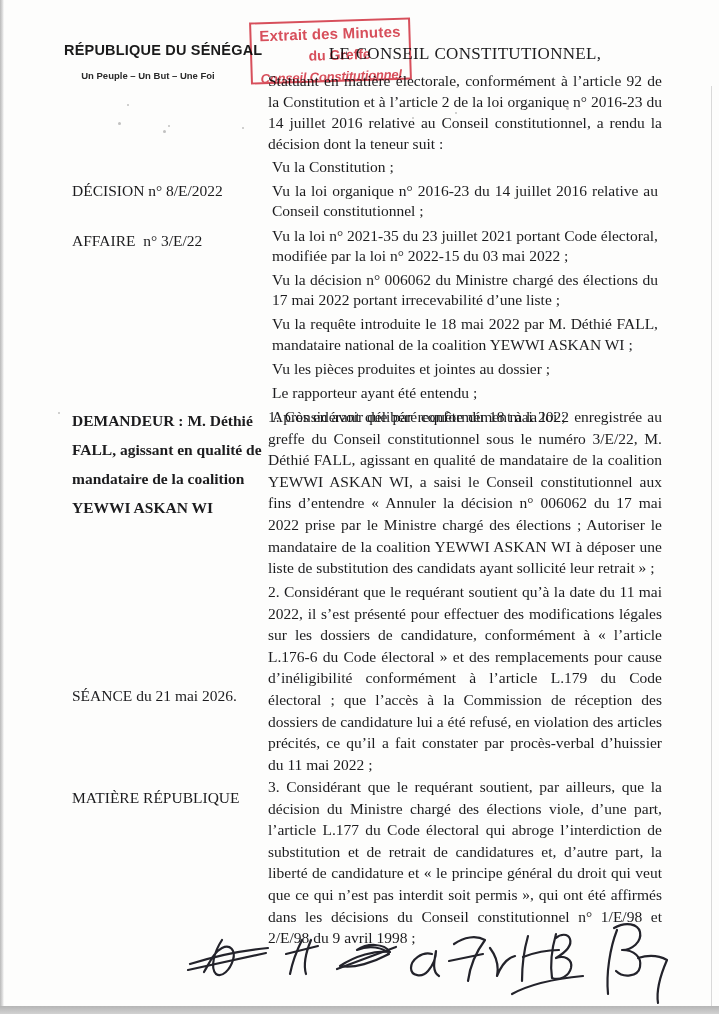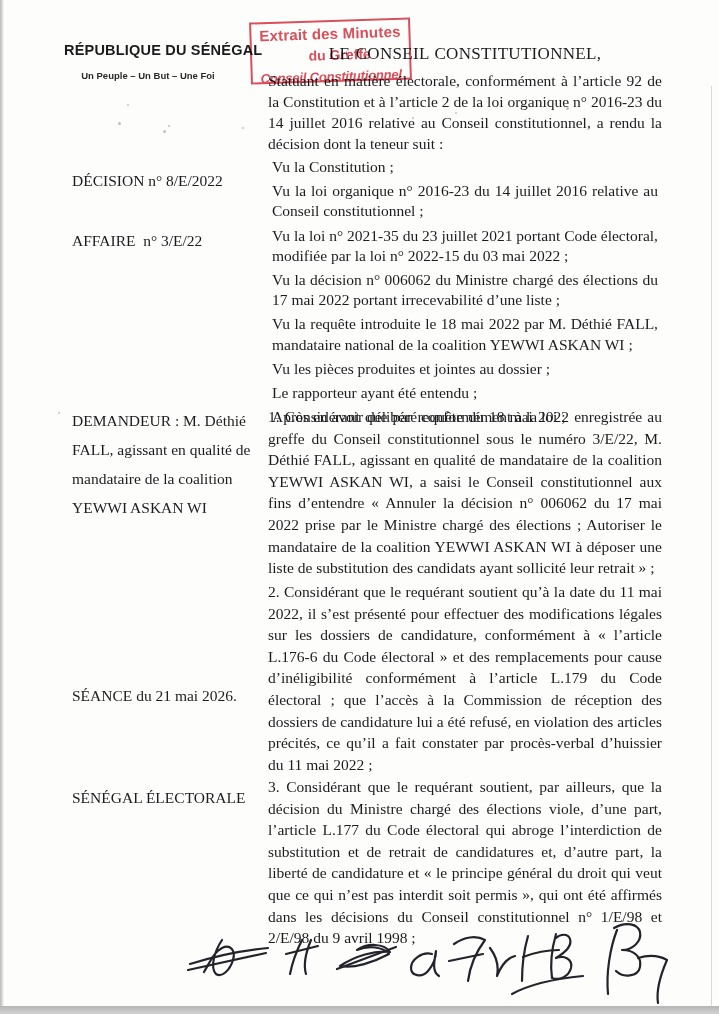--- a/index.html
+++ b/index.html
@@ -29,23 +29,23 @@
     display:flex;flex-direction:column;justify-content:space-between;
     font-family:"Liberation Sans","DejaVu Sans",sans-serif;font-weight:700;
     color:#d6404e;opacity:.92;mix-blend-mode:multiply;z-index:5;}
   .stamp .s1{font-size:15px;text-align:center;margin-top:3px;letter-spacing:.2px;white-space:nowrap;}
   .stamp .s2{font-size:14px;text-align:center;transform:translateX(9px);margin-top:-2px;white-space:nowrap;}
   .stamp .s3{font-size:13px;text-align:center;margin-bottom:-4px;letter-spacing:-.2px;
     font-style:italic;white-space:nowrap;}
 
   
   .mlabel{position:absolute;left:72px;font-size:15.5px;white-space:pre-wrap;}
-  .m-decision{top:172px;}
+  .m-decision{top:182px;}
   .m-affaire{top:232px;}
-  .m-demandeur{top:406px;width:192px;line-height:29px;}
+  .m-demandeur{top:406px;width:192px;line-height:29px;font-weight:bold;}
   .m-seance{top:687px;}
   .m-matiere{top:789px;}
 
   
   .bcol{position:absolute;left:268px;width:394px;}
   .btitle{top:44px;text-align:center;font-size:17px;letter-spacing:.3px;word-spacing:1px;white-space:nowrap;}
   .intro{top:70px;font-size:15.5px;line-height:21px;text-align:justify;}
   .clauses{top:153px;font-size:15.5px;line-height:20.2px;text-align:justify;}
   .clauses p{margin:4px;}
   .para{font-size:15.5px;line-height:21.6px;text-align:justify;}
@@ -83,21 +83,21 @@
 <div class="stamp">
   <div class="s1">Extrait des Minutes</div>
   <div class="s2">du Greffe</div>
   <div class="s3">Conseil Constitutionnel</div>
 </div>
 
 <div class="mlabel m-decision">DÉCISION n° 8/E/2022</div>
 <div class="mlabel m-affaire">AFFAIRE  n° 3/E/22</div>
 <div class="mlabel m-demandeur">DEMANDEUR : M. Déthié FALL, agissant en qualité de mandataire de la coalition YEWWI ASKAN WI</div>
 <div class="mlabel m-seance">SÉANCE du 21 mai 2026.</div>
-<div class="mlabel m-matiere">SÉNÉGAL ÉLECTORALE</div>
+<div class="mlabel m-matiere">MATIÈRE RÉPUBLIQUE</div>
 
 <div class="bcol btitle">LE CONSEIL CONSTITUTIONNEL,</div>
 
 <div class="bcol intro">Statuant en matière électorale, conformément à l’article 92 de la Constitution et à l’article 2 de la loi organique n° 2016-23 du 14 juillet 2016 relative au Conseil constitutionnel, a rendu la décision dont la teneur suit :</div>
 
 <div class="bcol clauses">
   <p>Vu la Constitution ;</p>
   <p>Vu la loi organique n° 2016-23 du 14 juillet 2016 relative au Conseil constitutionnel ;</p>
   <p>Vu la loi n° 2021-35 du 23 juillet 2021 portant Code électoral, modifiée par la loi n° 2022-15 du 03 mai 2022 ;</p>
   <p>Vu la décision n° 006062 du Ministre chargé des élections du 17 mai 2022 portant irrecevabilité d’une liste ;</p>

